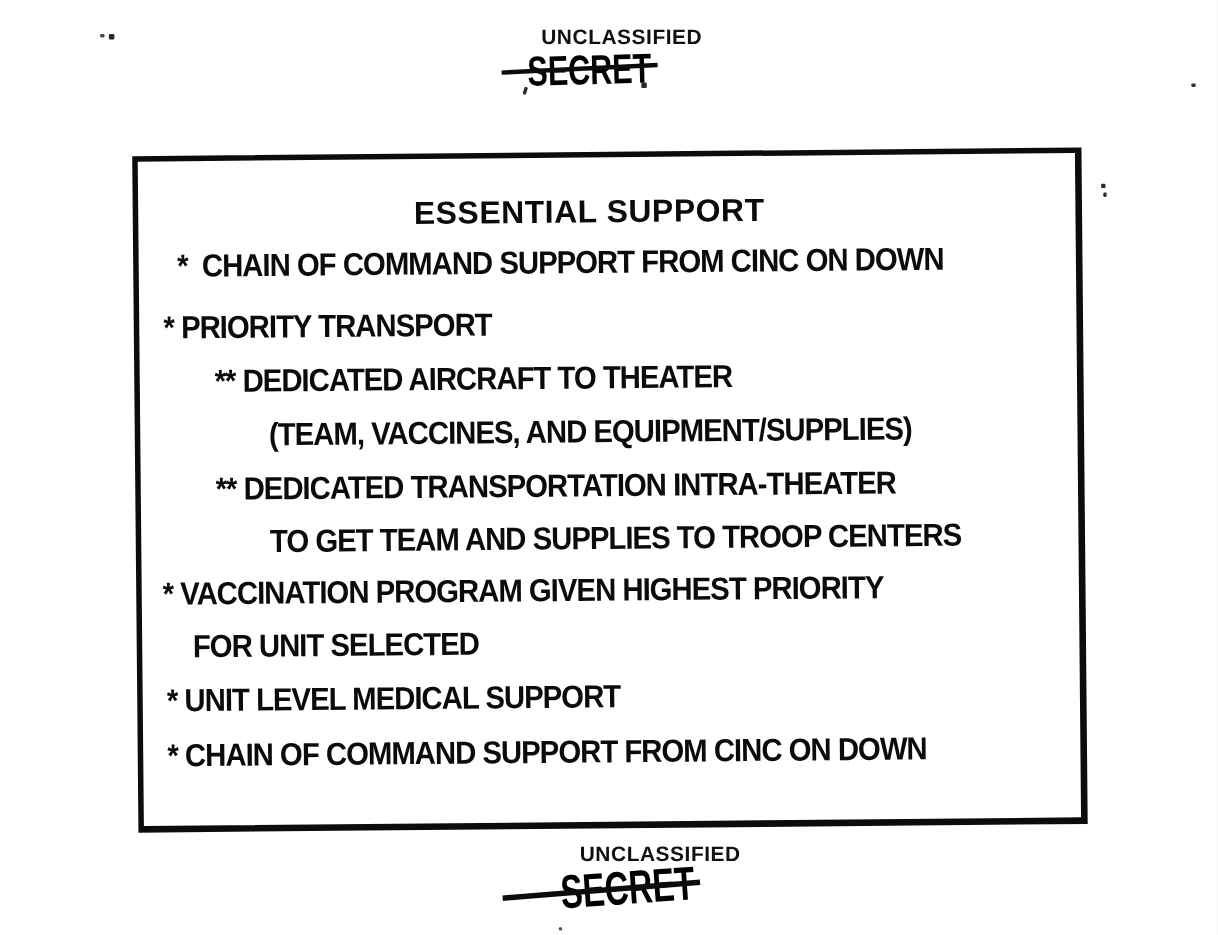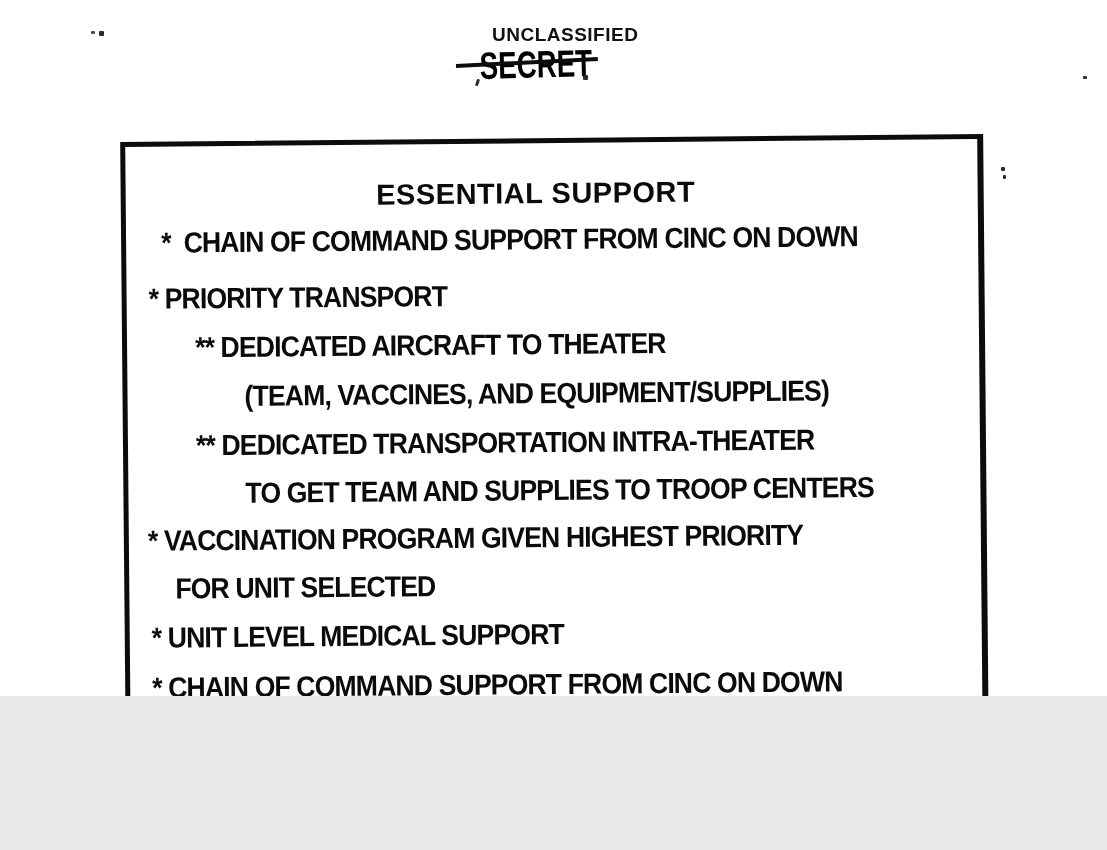--- a/index.html
+++ b/index.html
@@ -1,18 +1,18 @@
 <!DOCTYPE html>
 <html><head>
 <meta charset="utf-8">
 <style>
   html,body { margin:0; padding:0; background:#e8e8e8; }
   .page {
     position:relative;
-    width:1107px; height:696px;
+    width:1107px; height:850px;
     background:#ffffff;
     overflow:hidden;
     font-family:"Liberation Sans","DejaVu Sans",sans-serif;
     color:#0b0b0b;
   }
 
   
   .cls-small {
     position:absolute;
     font-size:19px; font-weight:700;

